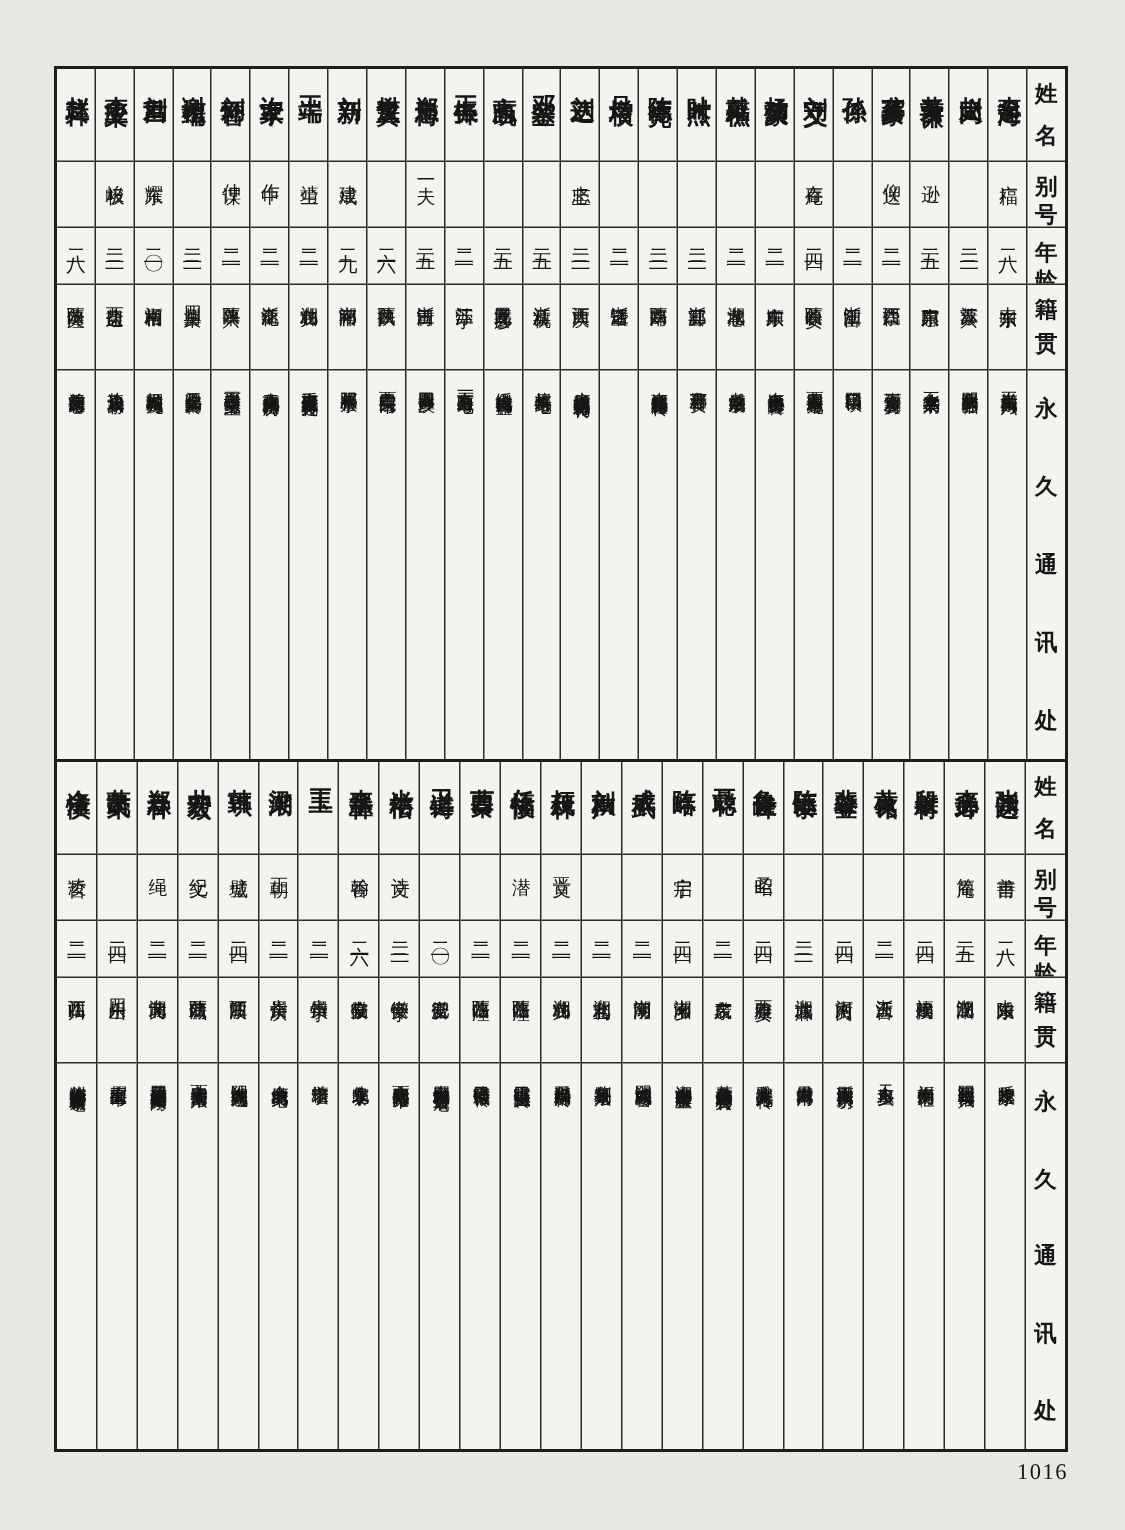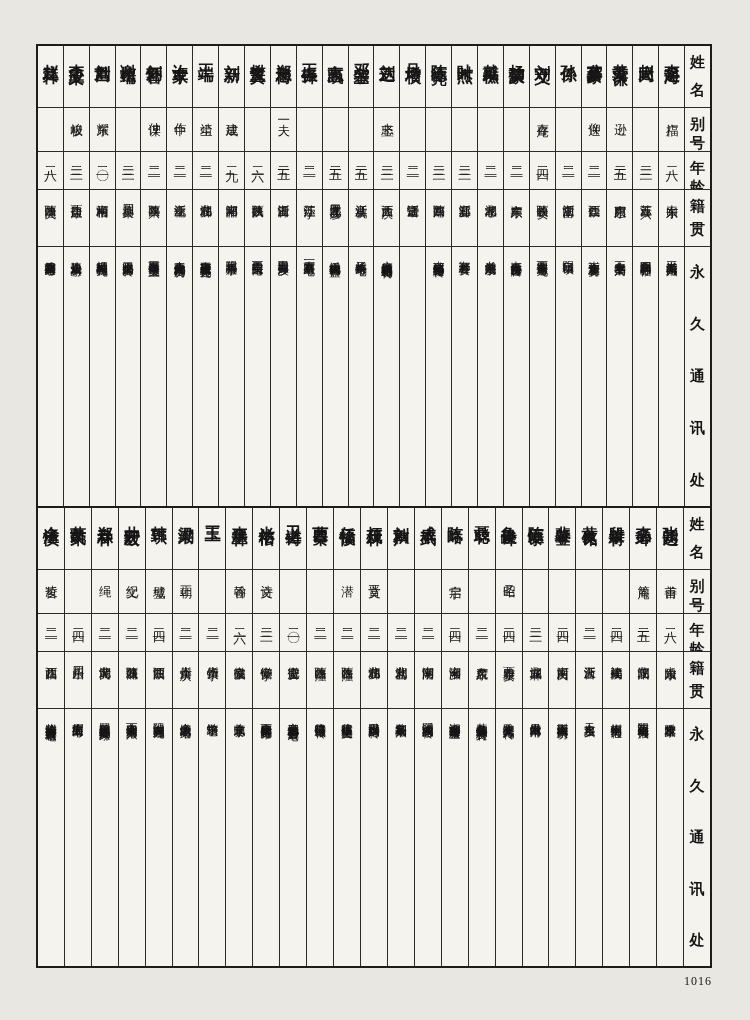--- a/index.html
+++ b/index.html
@@ -45,21 +45,21 @@
   .c-origin .vtext { font-size: 12px; letter-spacing: 0.5px; }
   .c-addr .vtext { font-size: 11.5px; letter-spacing: 0.5px; }
   .hcell {
     flex-direction: column; align-items: center; justify-content: space-between;
     padding: 7px 0; font-size: 15px; font-weight: bold;
   }
   .hcell.c-addr { padding: 16px 0; }
   .hcell span { display: block; }
   .pagenum {
     position: absolute; top: 974px; right: 38px;
-    font-size: 12px; letter-spacing: 1px;
+    font-size: 15px; letter-spacing: 1px;
     font-family: "Liberation Serif", "DejaVu Serif", serif;
   }
 </style>
 </head>
 <body>
 
 <div class="frame">
   <div class="vtable t0">
       <div class="col">
         <div class="cell hcell c-name">

